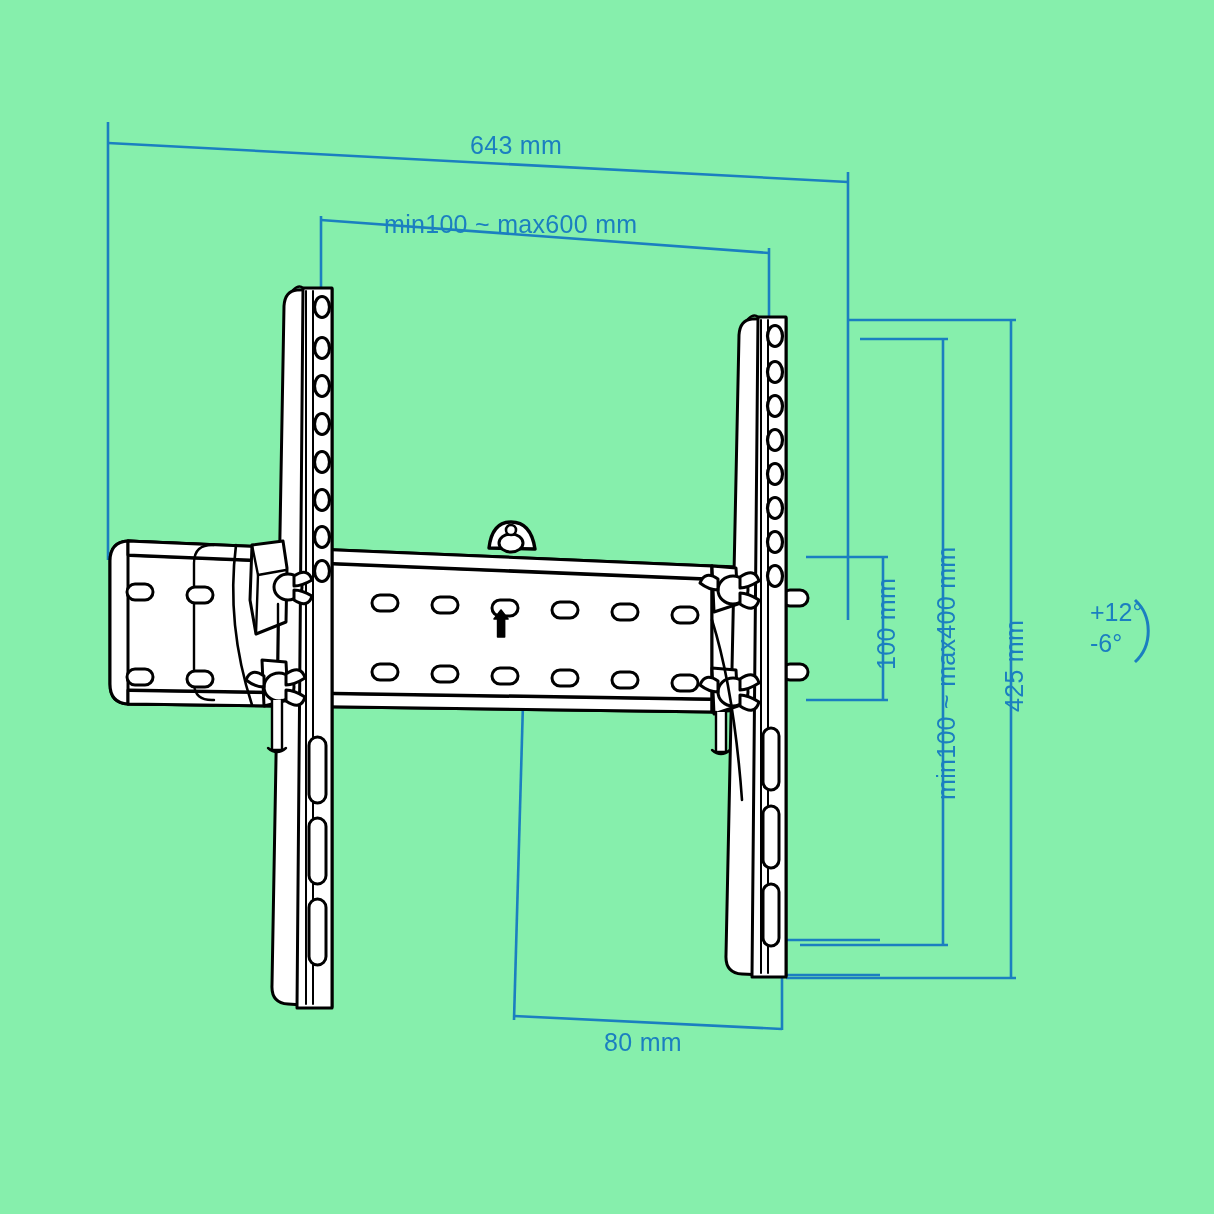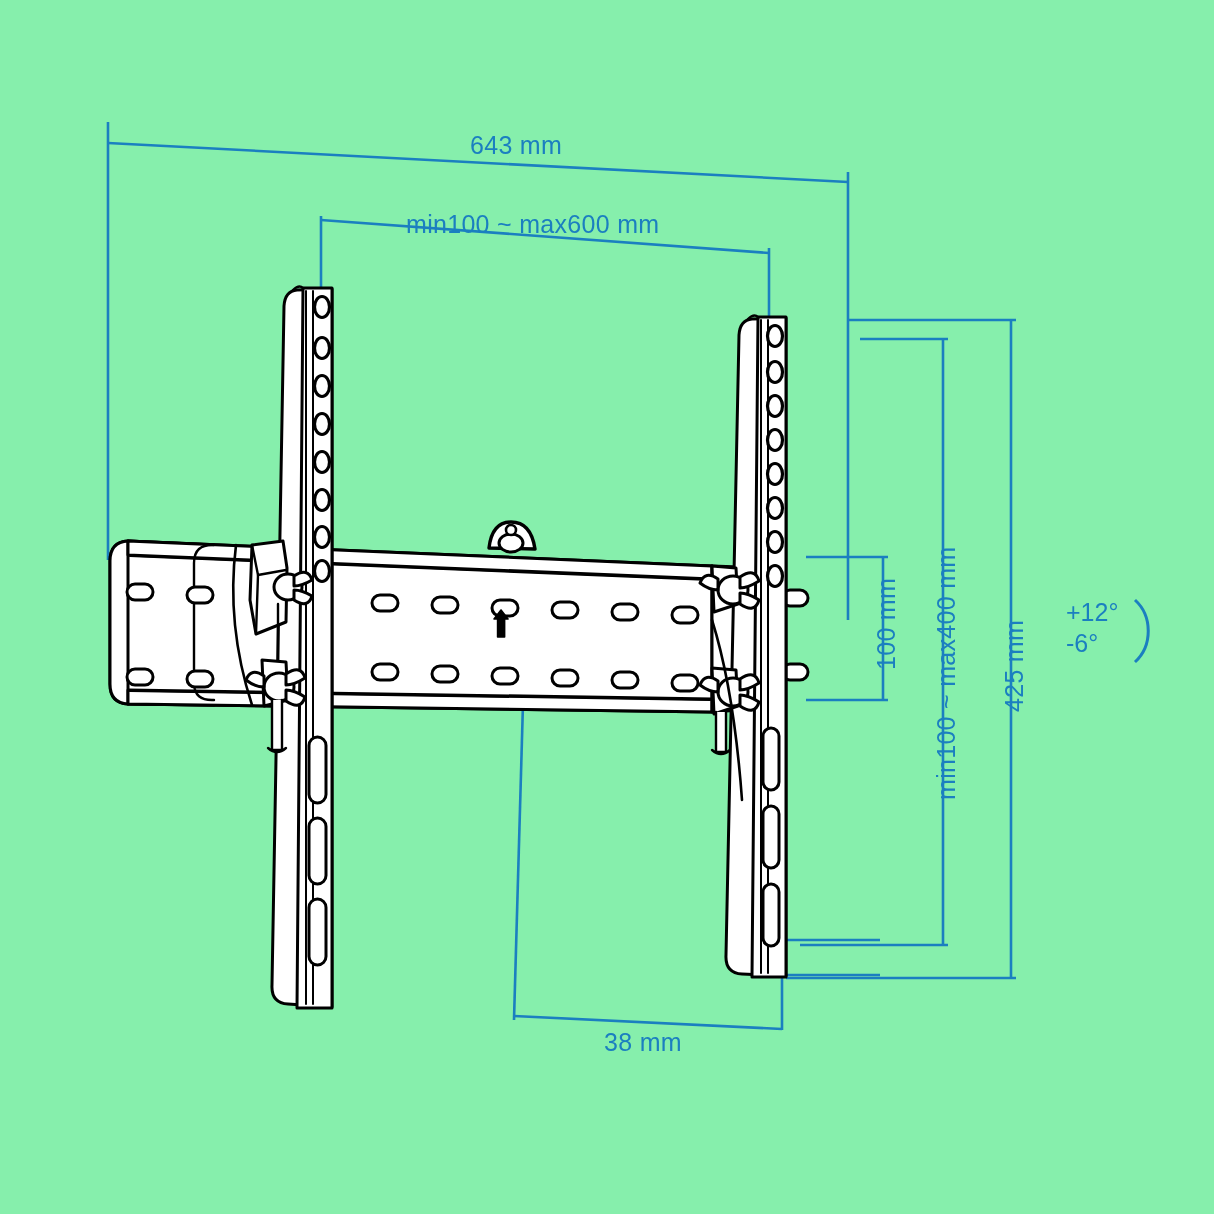--- a/index.html
+++ b/index.html
@@ -40,20 +40,21 @@
   .vert {
     transform-origin: 0 0;
   }
   .tilt-block {
     position: absolute;
     color: #1b7fc0;
     font-family: "Liberation Sans", sans-serif;
     font-size: 25px;
     line-height: 1.25;
     white-space: nowrap;
+    margin-left: 24px;
   }
 </style>
 </head>
 <body>
 
 <div id="stage">
 
   <svg id="drawing" viewBox="0 0 1214 1214">
 
     <defs>
@@ -237,28 +238,28 @@
 
         <path d="M 712 620 q 22 70 30 180" stroke-width="2.6" fill="none"></path>
       </g>
 
       <path d="M 236 545 q -10 80 16 160" stroke-width="2.6" fill="none"></path>
     </g>
   </svg>
 
   <div class="dim-label" style="left:470px; top:131px;">643 mm</div>
 
-  <div class="dim-label" style="left:406px; top:210px;">min100 ~ max600 mm</div>
+  <div class="dim-label" style="left:384px; top:210px;">min100 ~ max600 mm</div>
 
   <div class="dim-label vert" style="left:1000px; top:712px; transform:rotate(-90deg);">425 mm</div>
 
   <div class="dim-label vert" style="left:932px; top:800px; transform:rotate(-90deg);">min100 ~ max400 mm</div>
 
   <div class="dim-label vert" style="left:872px; top:670px; transform:rotate(-90deg);">100 mm</div>
 
-  <div class="dim-label" style="left:604px; top:1028px;">38 mm</div>
+  <div class="dim-label" style="left:604px; top:1028px;">80 mm</div>
 
   <div class="tilt-block" style="left:1066px; top:597px;">
     <div>+12°</div>
     <div>-6°</div>
   </div>
 
 </div>
 
 </body></html>

